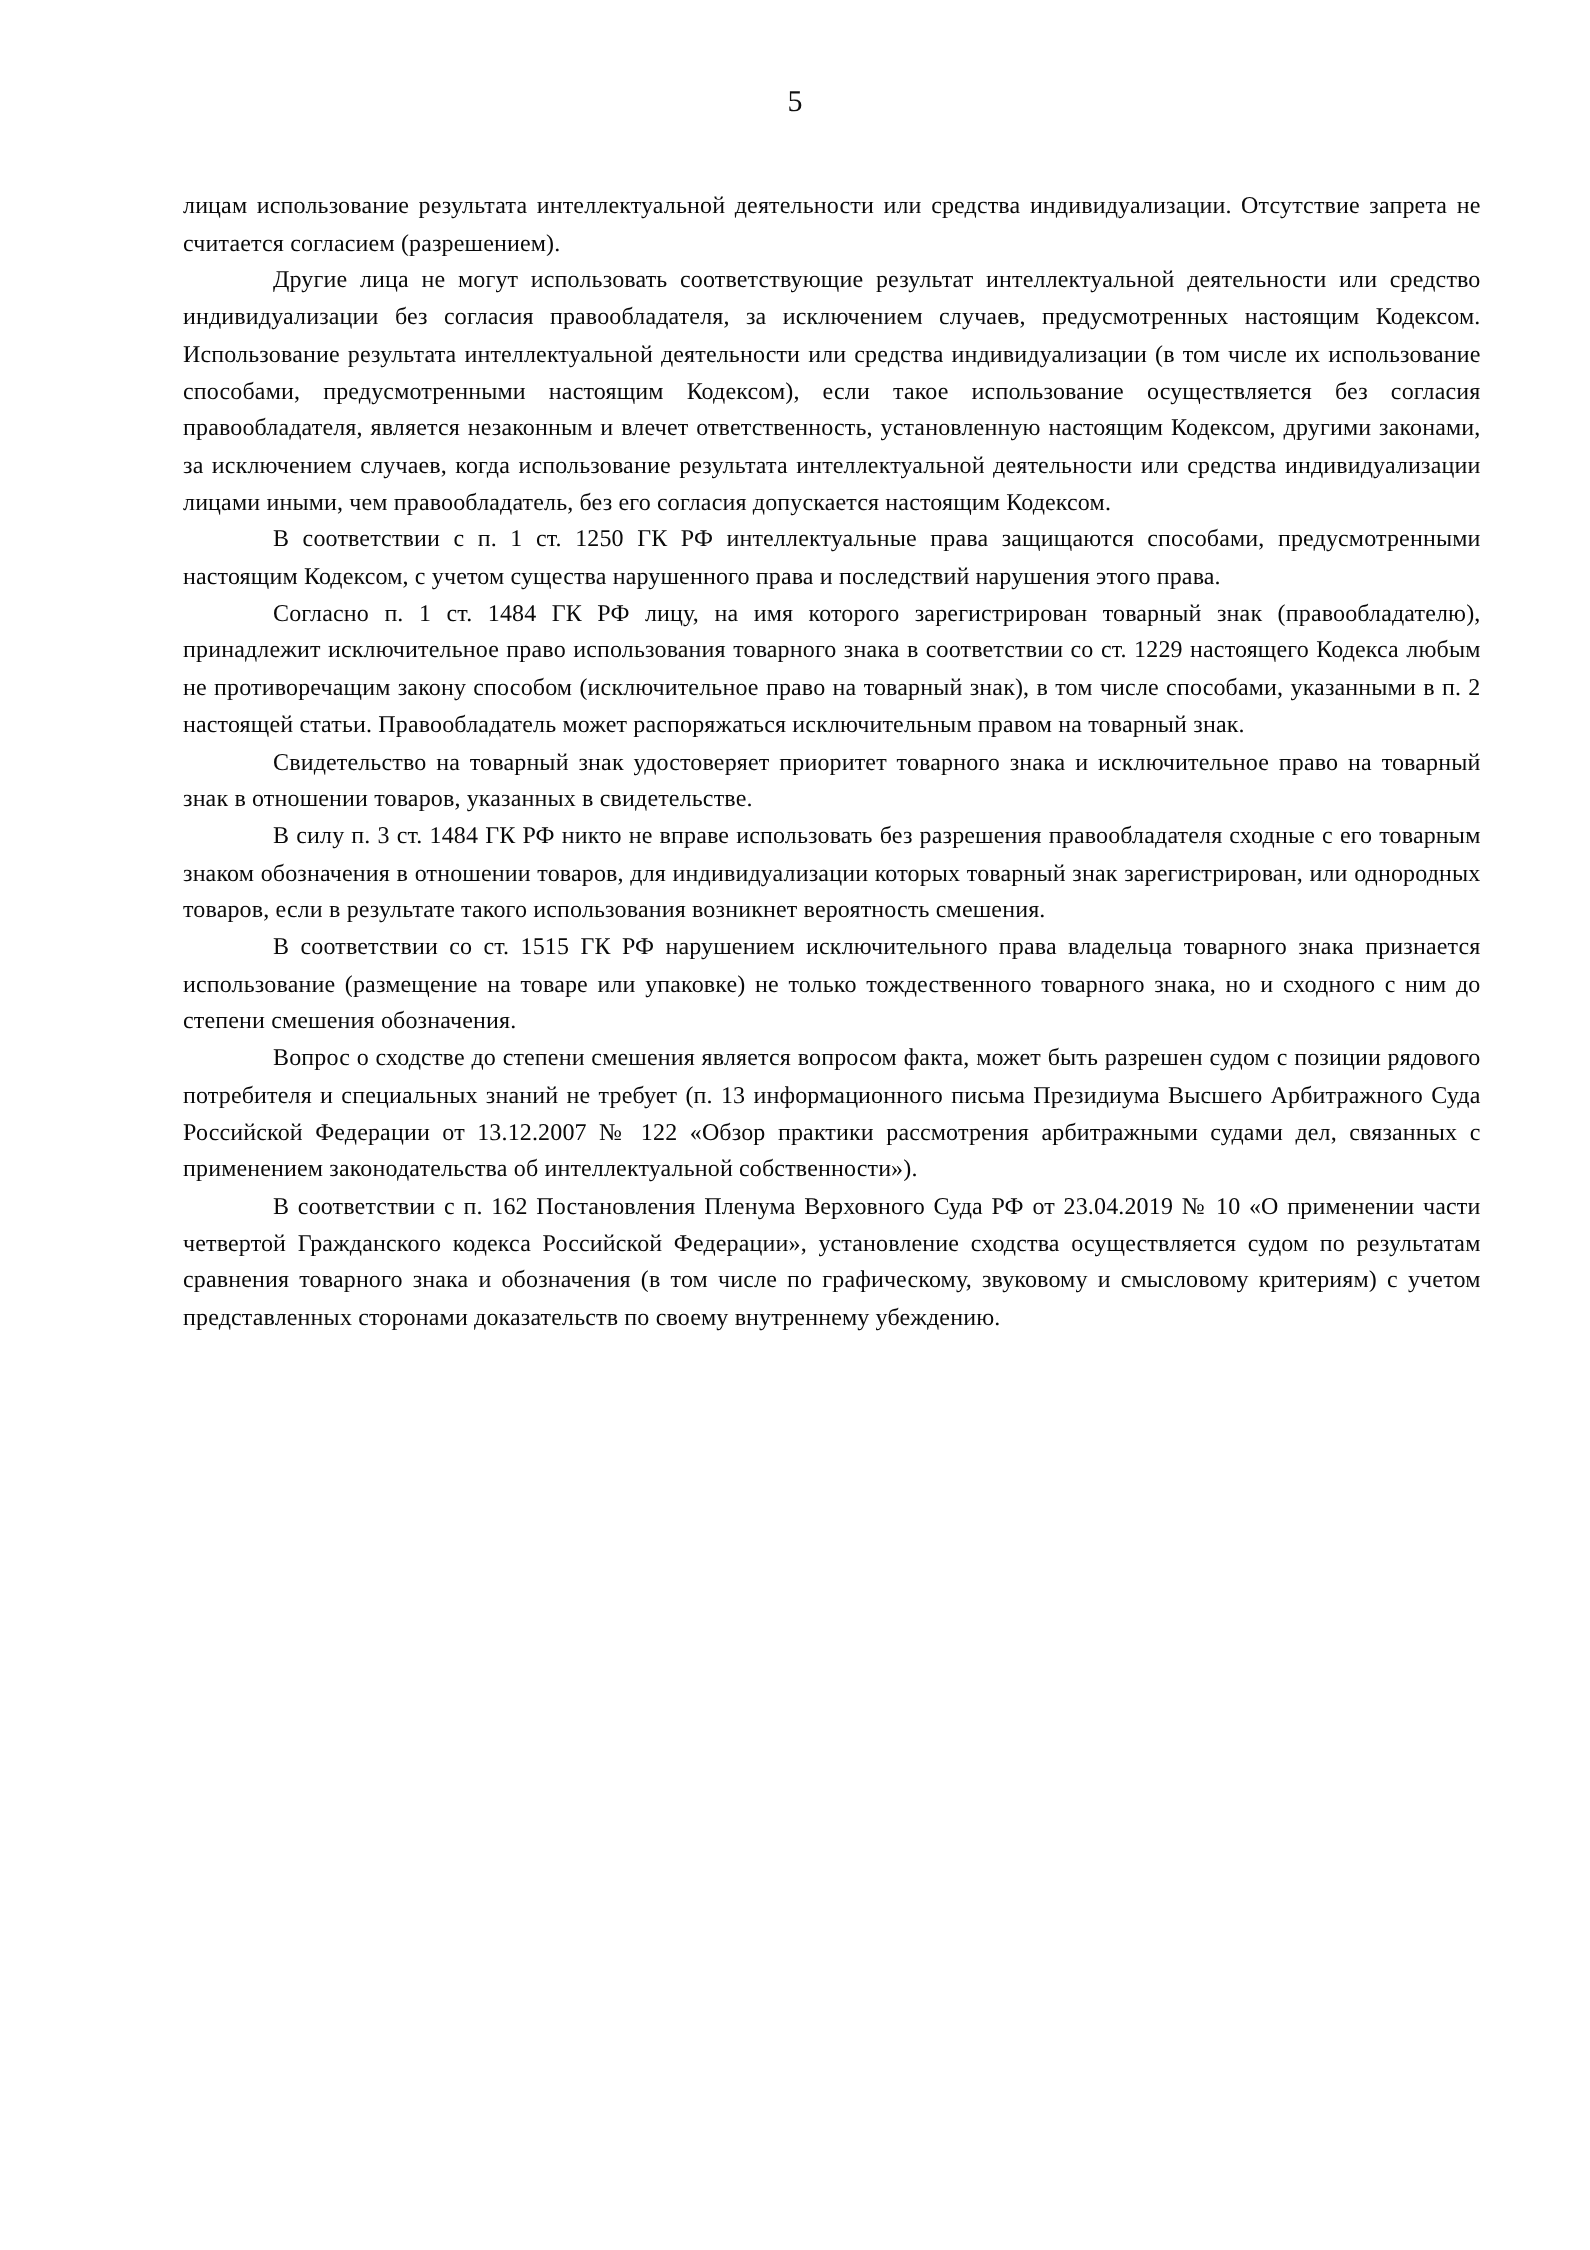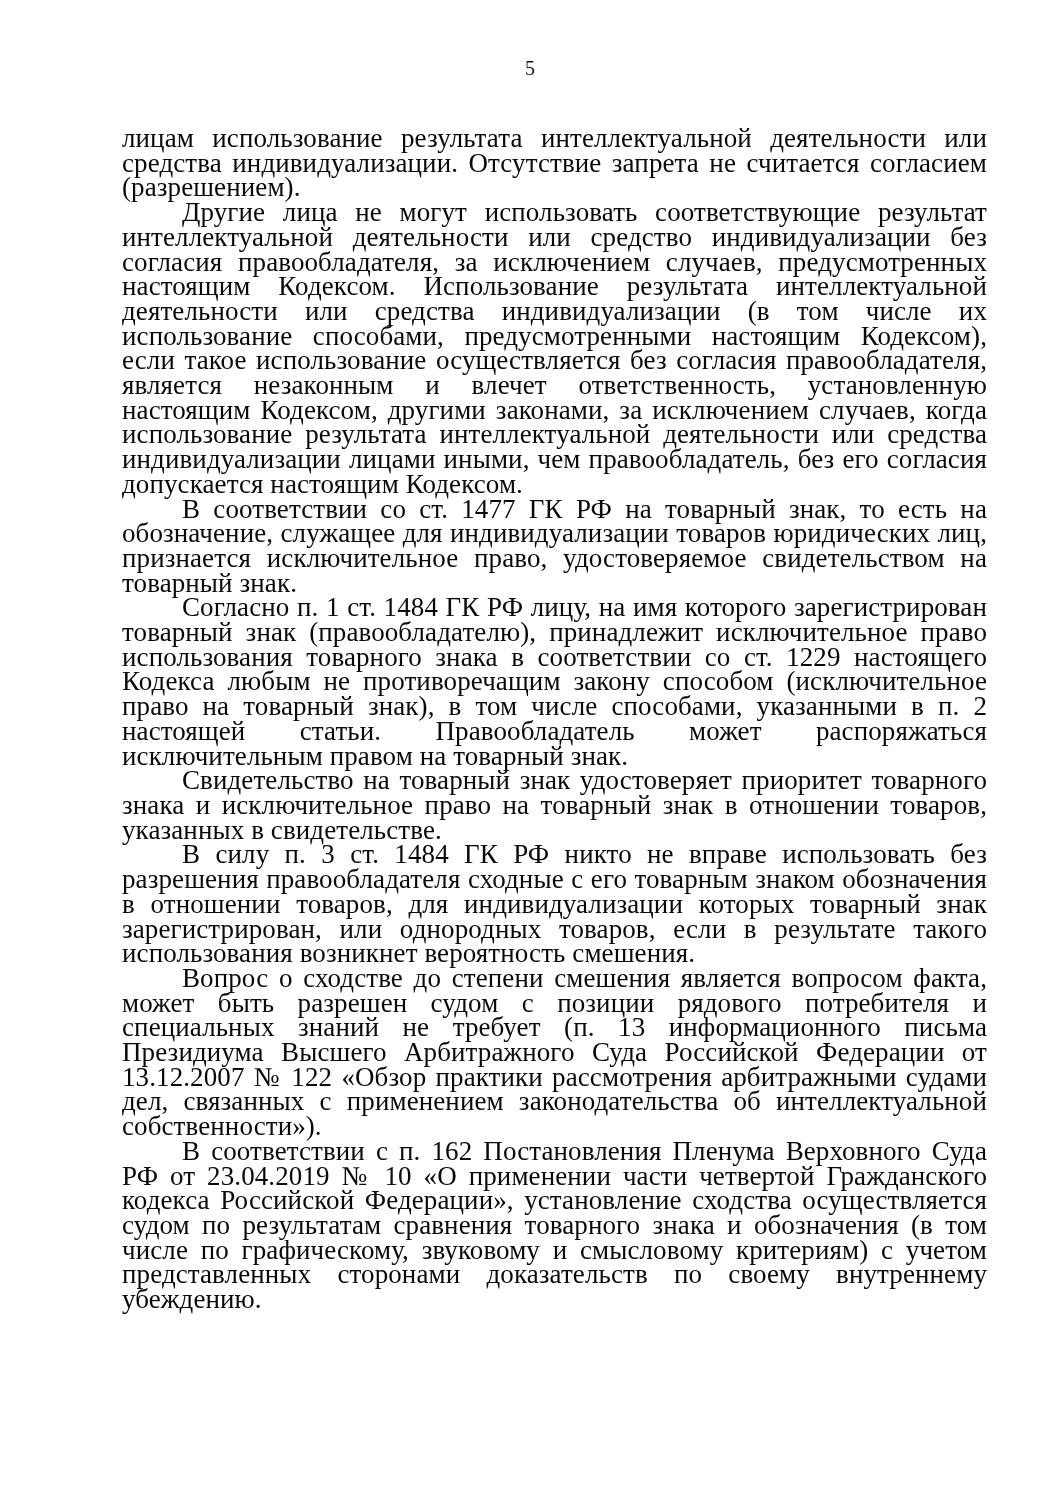--- a/index.html
+++ b/index.html
@@ -28,21 +28,21 @@
     text-align: center;
     font-size: 20px;
     line-height: 24px;
     color: #111111;
   }
   .body-text {
     position: absolute;
     top: 126px;
     left: 122px;
     width: 865px;
-    font-size: 27px;
+    font-size: 16px;
     line-height: 24.7px;
     text-align: justify;
     text-justify: inter-word;
     color: #0a0a0a;
     letter-spacing: 0.1px;
   }
   .body-text p {
     margin: 0;
     padding: 0;
     text-indent: 60px;
@@ -54,21 +54,22 @@
 </head>
 <body>
 
 <div class="page">
 
   <div class="page-number">5</div>
 
   <div class="body-text">
     <p class="no-indent">лицам использование результата интеллектуальной деятельности или средства индивидуализации. Отсутствие запрета не считается согласием (разрешением).</p>
     <p>Другие лица не могут использовать соответствующие результат интеллектуальной деятельности или средство индивидуализации без согласия правообладателя, за исключением случаев, предусмотренных настоящим Кодексом. Использование результата интеллектуальной деятельности или средства индивидуализации (в том числе их использование способами, предусмотренными настоящим Кодексом), если такое использование осуществляется без согласия правообладателя, является незаконным и влечет ответственность, установленную настоящим Кодексом, другими законами, за исключением случаев, когда использование результата интеллектуальной деятельности или средства индивидуализации лицами иными, чем правообладатель, без его согласия допускается настоящим Кодексом.</p>
-    <p>В соответствии со ст. 1477 ГК РФ на товарный знак, то есть на обозначение, служащее для индивидуализации товаров юридических лиц, признается исключительное право, удостоверяемое свидетельством на товарный знак.</p>
+    <p>В соответствии с п. 1 ст. 1250 ГК РФ интеллектуальные права защищаются способами, предусмотренными настоящим Кодексом, с учетом существа нарушенного права и последствий нарушения этого права.</p>
     <p>Согласно п. 1 ст. 1484 ГК РФ лицу, на имя которого зарегистрирован товарный знак (правообладателю), принадлежит исключительное право использования товарного знака в соответствии со ст. 1229 настоящего Кодекса любым не противоречащим закону способом (исключительное право на товарный знак), в том числе способами, указанными в п. 2 настоящей статьи. Правообладатель может распоряжаться исключительным правом на товарный знак.</p>
     <p>Свидетельство на товарный знак удостоверяет приоритет товарного знака и исключительное право на товарный знак в отношении товаров, указанных в свидетельстве.</p>
     <p>В силу п. 3 ст. 1484 ГК РФ никто не вправе использовать без разрешения правообладателя сходные с его товарным знаком обозначения в отношении товаров, для индивидуализации которых товарный знак зарегистрирован, или однородных товаров, если в результате такого использования возникнет вероятность смешения.</p>
+    <p>В соответствии со ст. 1515 ГК РФ нарушением исключительного права владельца товарного знака признается использование (размещение на товаре или упаковке) не только тождественного товарного знака, но и сходного с ним до степени смешения обозначения.</p>
     <p>Вопрос о сходстве до степени смешения является вопросом факта, может быть разрешен судом с позиции рядового потребителя и специальных знаний не требует (п. 13 информационного письма Президиума Высшего Арбитражного Суда Российской Федерации от 13.12.2007 № 122 «Обзор практики рассмотрения арбитражными судами дел, связанных с применением законодательства об интеллектуальной собственности»).</p>
     <p>В соответствии с п. 162 Постановления Пленума Верховного Суда РФ от 23.04.2019 № 10 «О применении части четвертой Гражданского кодекса Российской Федерации», установление сходства осуществляется судом по результатам сравнения товарного знака и обозначения (в том числе по графическому, звуковому и смысловому критериям) с учетом представленных сторонами доказательств по своему внутреннему убеждению.</p>
   </div>
 
 </div>
 
 </body></html>

